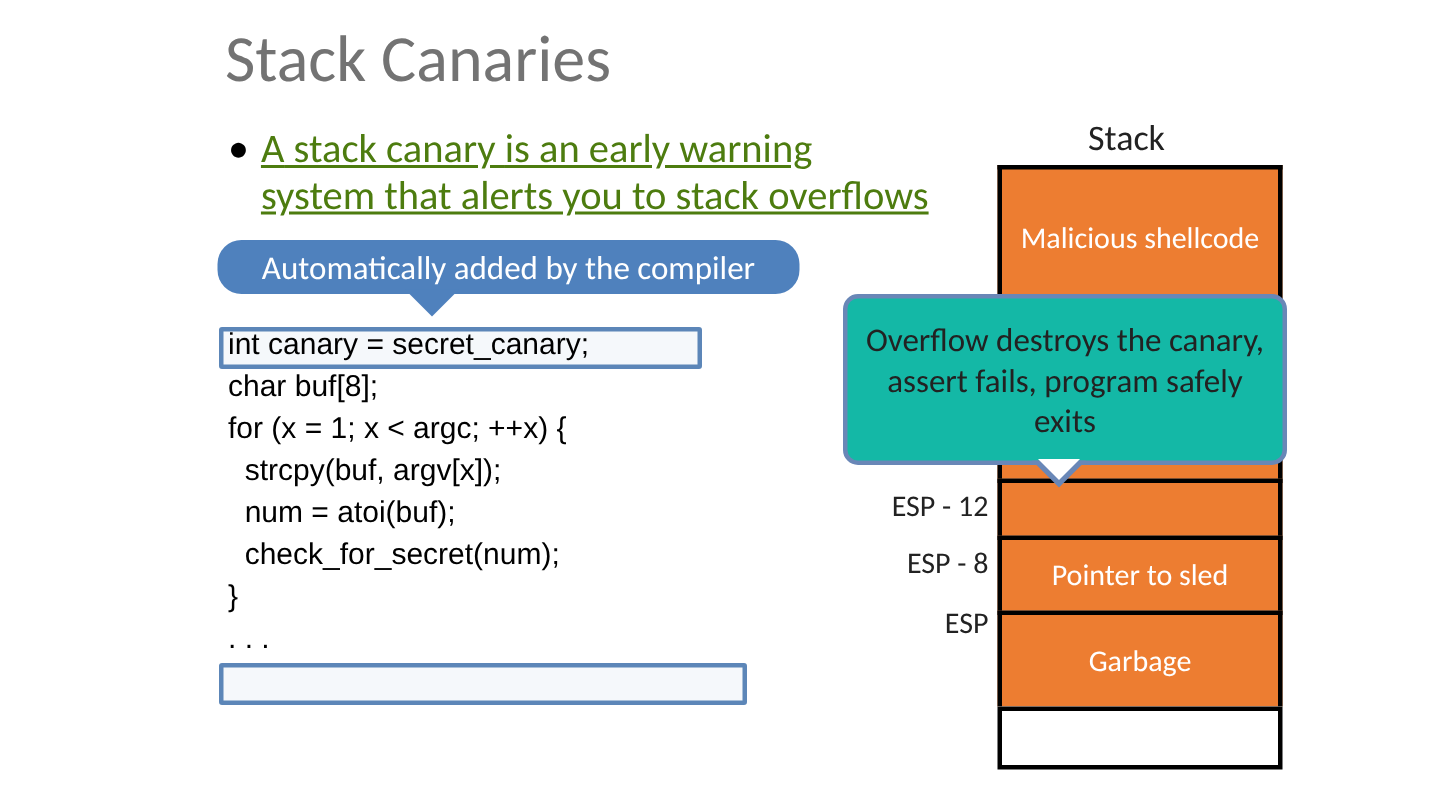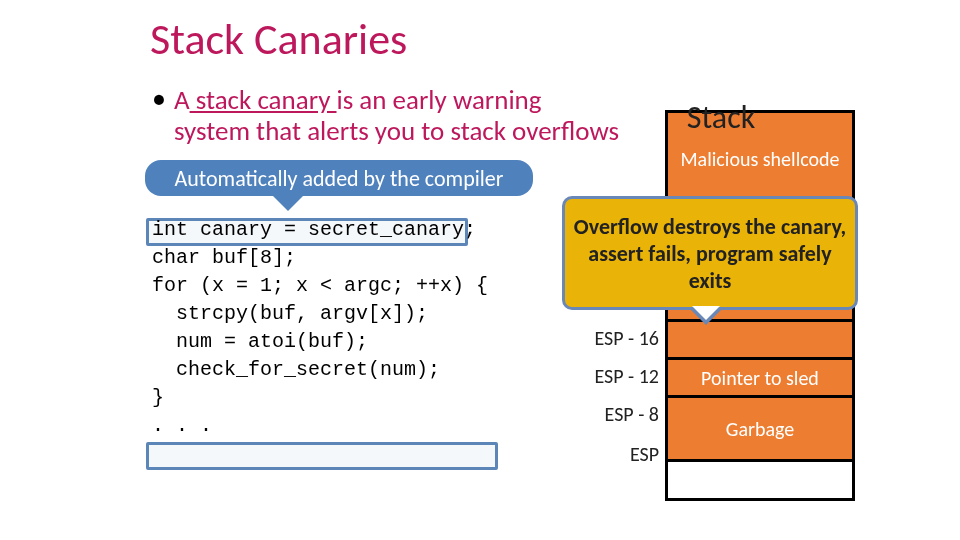--- a/index.html
+++ b/index.html
@@ -1,37 +1,37 @@
 <!DOCTYPE html>
 <html><head>
 <meta charset="utf-8">
 <style>
   * { box-sizing: border-box; margin: 0; padding: 0; }
   html, body { width: 960px; height: 540px; background: #fff; font-family: "Calibri", "Segoe UI", Arial, sans-serif; color: #222; overflow: hidden; }
   .slide { position: relative; width: 960px; height: 540px; }
-  .title { position: absolute; left: 150px; top: 12px; font-size: 44px; font-weight: 400; color: #be185d; }
+  .title { position: absolute; left: 150px; top: 12px; font-size: 44px; font-weight: 400; color: #737373; }
   .bullet-row { position: absolute; left: 152px; top: 84px; width: 470px; display: flex; align-items: flex-start; }
   .bullet-dot { font-size: 28px; line-height: 30px; padding-right: 8px; color: #000; }
-  .bullet-text { font-size: 27px; line-height: 31px; color: #be185d; }
+  .bullet-text { font-size: 27px; line-height: 31px; color: #4d7c0f; text-decoration: underline; }
   .underline { text-decoration: underline; }
   .compiler-box { position: absolute; left: 145px; top: 160px; width: 388px; height: 36px; background: #4f81bd; border-radius: 16px; color: #fff; font-size: 22px; display: flex; align-items: center; justify-content: center; z-index: 6; }
   .compiler-pointer { position: absolute; left: 270px; top: 193px; width: 0; height: 0; border-left: 18px solid transparent; border-right: 18px solid transparent; border-top: 18px solid #4f81bd; z-index: 6; }
-  .code-area { position: absolute; left: 152px; top: 216px; font-family: Liberation Mono, monospace; font-size: 20px; line-height: 28px; color: #000; z-index: 4; }
+  .code-area { position: absolute; left: 152px; top: 216px; font-family: Liberation Sans, sans-serif; font-size: 20px; line-height: 28px; color: #000; z-index: 4; }
   .code-hl1 { position: absolute; left: 146px; top: 218px; width: 322px; height: 28px; border: 3px solid #5c86b8; background: rgba(79,129,189,0.06); border-radius: 2px; z-index: 2; }
   .code-hl2 { position: absolute; left: 146px; top: 442px; width: 352px; height: 28px; border: 3px solid #5c86b8; background: rgba(79,129,189,0.06); border-radius: 2px; z-index: 2; }
-  .stack-label { position: absolute; left: 656px; top: 78px; width: 130px; text-align: center; font-size: 32px; color: #222; z-index: 3; margin-top: 20px; }
+  .stack-label { position: absolute; left: 686px; top: 78px; width: 130px; text-align: center; font-size: 24px; color: #222; z-index: 3; }
   .stack-container { position: absolute; left: 665px; top: 110px; width: 190px; z-index: 2; }
   .stack-cell { height: 38px; border-left: 3px solid #000; border-right: 3px solid #000; border-top: 3px solid #000; background: #ed7d31; color: #fff; font-size: 20px; display: flex; align-items: center; justify-content: center; text-align: right; }
   .stack-cell.tall { height: 95px; font-size: 20px; }
   .stack-cell.tall2 { height: 64px; }
   .stack-cell.bottom { height: 42px; border-bottom: 3px solid #000; background: #fff; }
   .addr-col { position: absolute; left: 549px; top: 110px; width: 110px; font-size: 20px; color: #222; text-align: right; z-index: 3; }
   .addr-col div { height: 38px; display: flex; align-items: center; justify-content: flex-end; }
   .addr-col .tall { height: 95px; padding-top: 14px; }
-  .overflow-callout { position: absolute; left: 562px; top: 196px; width: 296px; height: 114px; background: #eab308; border: 3px solid #6987b7; border-radius: 10px; color: #222; font-size: 22px; display: flex; align-items: center; justify-content: center; text-align: center; padding: 8px 8px; z-index: 7; font-weight: bold; }
+  .overflow-callout { position: absolute; left: 562px; top: 196px; width: 296px; height: 114px; background: #14b8a6; border: 3px solid #6987b7; border-radius: 10px; color: #222; font-size: 22px; display: flex; align-items: center; justify-content: center; text-align: center; padding: 8px 8px; z-index: 7; }
   .overflow-pointer { position: absolute; left: 688px; top: 307px; width: 0; height: 0; border-left: 18px solid transparent; border-right: 18px solid transparent; border-top: 18px solid #6987b7; z-index: 7; }
   .overflow-pointer-inner { position: absolute; left: 692px; top: 306px; width: 0; height: 0; border-left: 14px solid transparent; border-right: 14px solid transparent; border-top: 14px solid #fff; z-index: 8; }
 </style>
 </head>
 <body>
 
 <div class="slide">
   <div class="title">Stack Canaries</div>
 
   <div class="bullet-row">
@@ -58,33 +58,32 @@
     <div>. . .</div>
   </div>
 
   <div class="stack-label">Stack</div>
 
   <div class="addr-col">
     <div class="tall"></div>
     <div></div>
     <div></div>
     <div></div>
-    <div>ESP - 16</div>
     <div>ESP - 12</div>
     <div>ESP - 8</div>
     <div style="height:42px">ESP</div>
   </div>
 
   <div class="stack-container">
     <div class="stack-cell tall">Malicious shellcode</div>
     <div class="stack-cell"></div>
     <div class="stack-cell"></div>
     <div class="stack-cell"></div>
     <div class="stack-cell"></div>
-    <div class="stack-cell" style="height:38px">Pointer to sled</div>
+    <div class="stack-cell" style="height:50px">Pointer to sled</div>
     <div class="stack-cell tall2">Garbage</div>
     <div class="stack-cell bottom"></div>
   </div>
 
   <div class="overflow-callout">Overflow destroys the canary, assert fails, program safely exits</div>
   <div class="overflow-pointer"></div>
   <div class="overflow-pointer-inner"></div>
 </div>
 
 </body></html>

